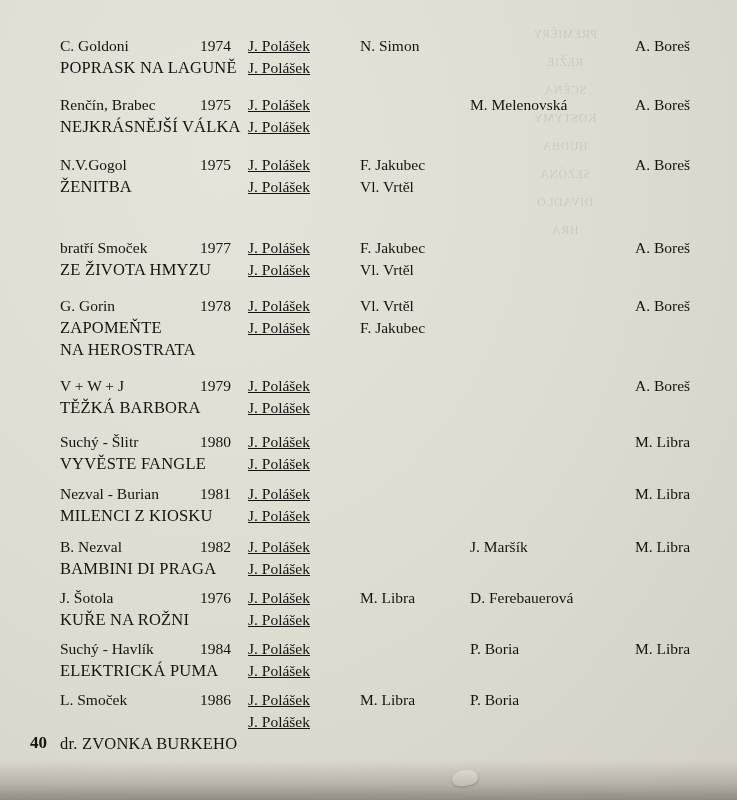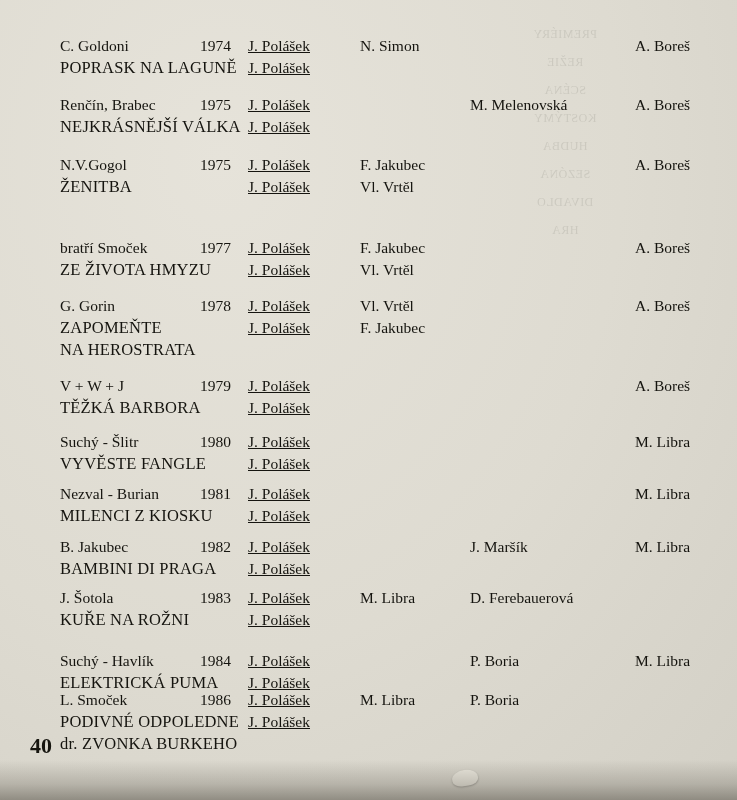--- a/index.html
+++ b/index.html
@@ -94,21 +94,21 @@
     letter-spacing: 0.2px;
     text-transform: uppercase;
   }
   .title-lower {
     text-transform: none;
   }
   .pagenum {
     position: absolute;
     left: 30px;
     top: 733px;
-    font-size: 22px;
+    font-size: 17px;
     font-weight: bold;
     color: #16150f;
     font-family: "Liberation Serif", serif;
   }
 </style>
 </head>
 <body>
 
 <div id="page">
   <div id="bleed">PREMIÉRY
@@ -245,49 +245,49 @@
         <span class="cell c-music">M. Libra</span>
       </div>
       <div class="row">
         <span class="cell c-author title">MILENCI Z KIOSKU</span>
         <span class="cell c-dir">J. Polášek</span>
       </div>
     </div>
 
     <div class="entry" style="top:537px;">
       <div class="row">
-        <span class="cell c-author">B. Jakubec</span>
+        <span class="cell c-author">B. Nezval</span>
         <span class="cell c-year">1982</span>
         <span class="cell c-dir">J. Polášek</span>
         <span class="cell c-scen"></span>
         <span class="cell c-cost">J. Maršík</span>
         <span class="cell c-music">M. Libra</span>
       </div>
       <div class="row">
         <span class="cell c-author title">BAMBINI DI PRAGA</span>
         <span class="cell c-dir">J. Polášek</span>
       </div>
     </div>
 
     <div class="entry" style="top:588px;">
       <div class="row">
         <span class="cell c-author">J. Šotola</span>
-        <span class="cell c-year">1983</span>
+        <span class="cell c-year">1976</span>
         <span class="cell c-dir">J. Polášek</span>
         <span class="cell c-scen">M. Libra</span>
         <span class="cell c-cost">D. Ferebauerová</span>
         <span class="cell c-music"></span>
       </div>
       <div class="row">
         <span class="cell c-author title">KUŘE NA ROŽNI</span>
         <span class="cell c-dir">J. Polášek</span>
       </div>
     </div>
 
-    <div class="entry" style="top:639px;margin-top:12px;">
+    <div class="entry" style="top:639px;">
       <div class="row">
         <span class="cell c-author">Suchý - Havlík</span>
         <span class="cell c-year">1984</span>
         <span class="cell c-dir">J. Polášek</span>
         <span class="cell c-scen"></span>
         <span class="cell c-cost">P. Boria</span>
         <span class="cell c-music">M. Libra</span>
       </div>
       <div class="row">
         <span class="cell c-author title">ELEKTRICKÁ PUMA</span>
@@ -298,21 +298,20 @@
     <div class="entry" style="top:690px;">
       <div class="row">
         <span class="cell c-author">L. Smoček</span>
         <span class="cell c-year">1986</span>
         <span class="cell c-dir">J. Polášek</span>
         <span class="cell c-scen">M. Libra</span>
         <span class="cell c-cost">P. Boria</span>
         <span class="cell c-music"></span>
       </div>
       <div class="row">
-        <span class="cell c-author title">PODIVNÉ ODPOLEDNE</span>
         <span class="cell c-dir">J. Polášek</span>
       </div>
       <div class="row">
         <span class="cell c-author title title-lower">dr. ZVONKA BURKEHO</span>
       </div>
     </div>
 
     <div class="pagenum">40</div>
   </div>
 

